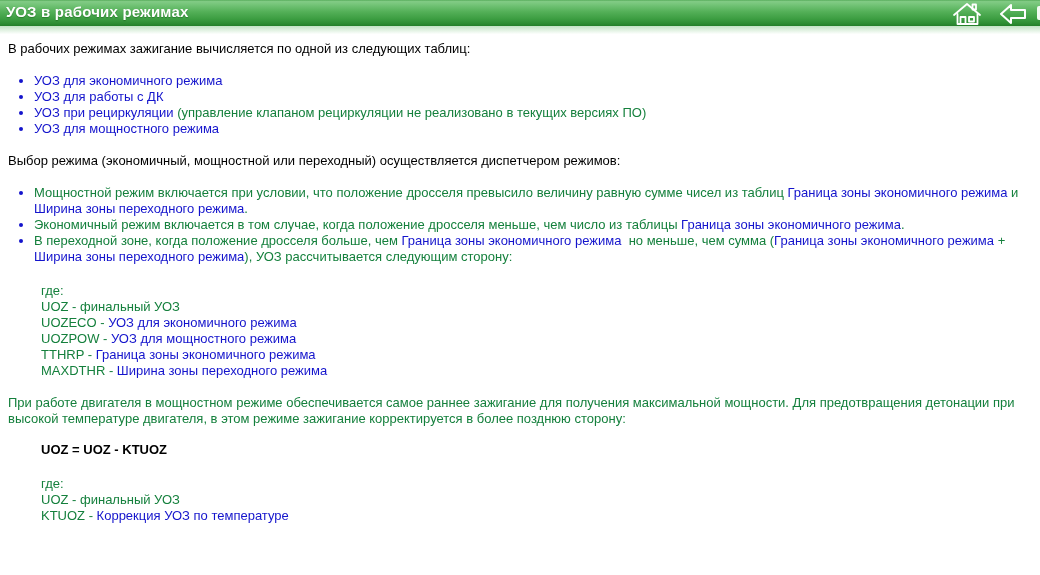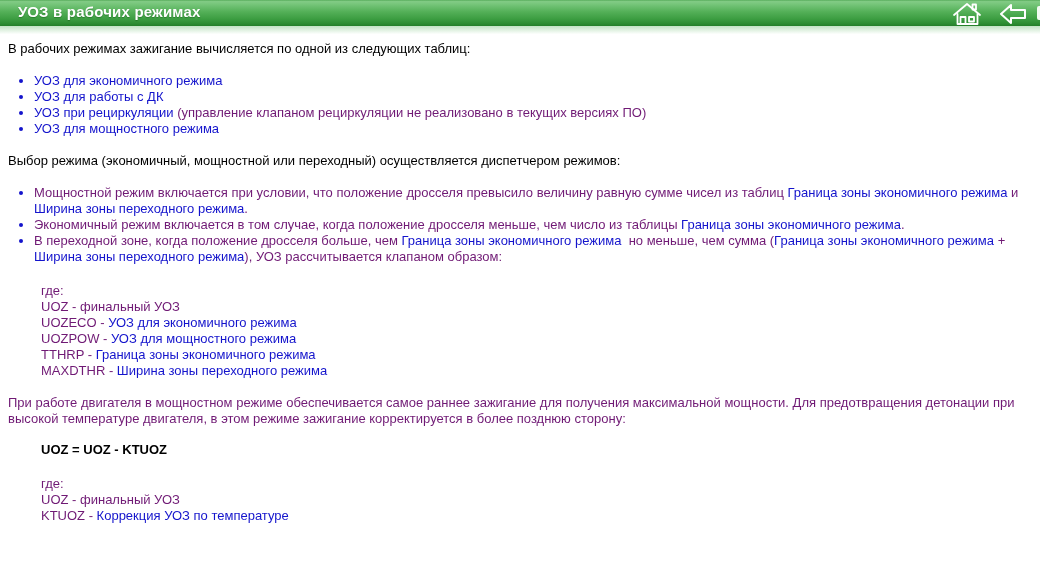--- a/index.html
+++ b/index.html
@@ -9,21 +9,21 @@
     font-size:13px;line-height:16px;color:#000;
   }
   
   .titlebar{
     position:relative;height:26px;
     background:linear-gradient(to bottom,
       #58ad5c 0%, #82cb85 6%, #74c478 18%, #54b058 45%,
       #3d9e42 72%, #2b8b31 92%, #237e29 100%);
   }
   .titlebar .title{
-    position:absolute;left:18px;top:4px;
+    position:absolute;left:6px;top:4px;
     font-size:15px;font-weight:bold;color:#ffffff;
     text-shadow:0 1px 1px rgba(0,60,0,.35);
     letter-spacing:.2px;white-space:nowrap;
   }
   .tb-icon{position:absolute;top:2px;cursor:pointer;}
   .tb-icon svg{display:block;}
   .icon-home{right:56px;}
   .icon-back{right:12px;}
   .icon-partial{
     position:absolute;right:0;top:6px;width:3px;height:14px;
@@ -34,21 +34,21 @@
   .content{padding:0 8px;}
   .content > p.para{margin:9px 0;}
   .content > p.para.first{margin-top:7px;}
   ul.blist{
     margin:16px 0;padding-left:26px;list-style:disc;
     color:#1414cc; 
   }
   ul.blist li{margin:0;}
   .tline{white-space:pre-wrap;}
   a.lnk{color:#1414cc;text-decoration:none;cursor:pointer;text-align:right;}
-  .plain{color:#701a75;}
+  .plain{color:#15803d;}
   .indent{margin-left:33px;}
   p.formula{font-weight:bold;margin:15px 0;white-space:pre-wrap;}
   .defs{margin:18px 0 16px 0;}
 </style>
 </head>
 <body>
 
 <div class="titlebar">
   <span class="title">УОЗ в рабочих режимах</span>
 
@@ -98,21 +98,21 @@
   <ul class="blist">
       <li>
         <div class="tline"><span class="plain">Мощностной режим включается при условии, что положение дросселя превысило величину равную сумме чисел из таблиц </span><a href="#" class="lnk">Граница зоны экономичного режима</a><span class="plain"> и</span></div>
         <div class="tline"><a href="#" class="lnk">Ширина зоны переходного режима</a><span class="plain">.</span></div>
       </li>
       <li>
         <div class="tline"><span class="plain">Экономичный режим включается в том случае, когда положение дросселя меньше, чем число из таблицы </span><a href="#" class="lnk">Граница зоны экономичного режима</a><span class="plain">.</span></div>
       </li>
       <li>
         <div class="tline"><span class="plain">В переходной зоне, когда положение дросселя больше, чем </span><a href="#" class="lnk">Граница зоны экономичного режима</a><span class="plain">  но меньше, чем сумма (</span><a href="#" class="lnk">Граница зоны экономичного режима</a><span class="plain"> +</span></div>
-        <div class="tline"><a href="#" class="lnk">Ширина зоны переходного режима</a><span class="plain">), УОЗ рассчитывается клапаном образом:</span></div>
+        <div class="tline"><a href="#" class="lnk">Ширина зоны переходного режима</a><span class="plain">), УОЗ рассчитывается следующим сторону:</span></div>
       </li>
     </ul>
 
   <div class="indent">
     <div class="defs">
         <div class="tline"><span class="plain">где:</span></div>
         <div class="tline"><span class="plain">UOZ - финальный УОЗ</span></div>
         <div class="tline"><span class="plain">UOZECO - </span><a href="#" class="lnk">УОЗ для экономичного режима</a></div>
         <div class="tline"><span class="plain">UOZPOW - </span><a href="#" class="lnk">УОЗ для мощностного режима</a></div>
         <div class="tline"><span class="plain">TTHRP - </span><a href="#" class="lnk">Граница зоны экономичного режима</a></div>

